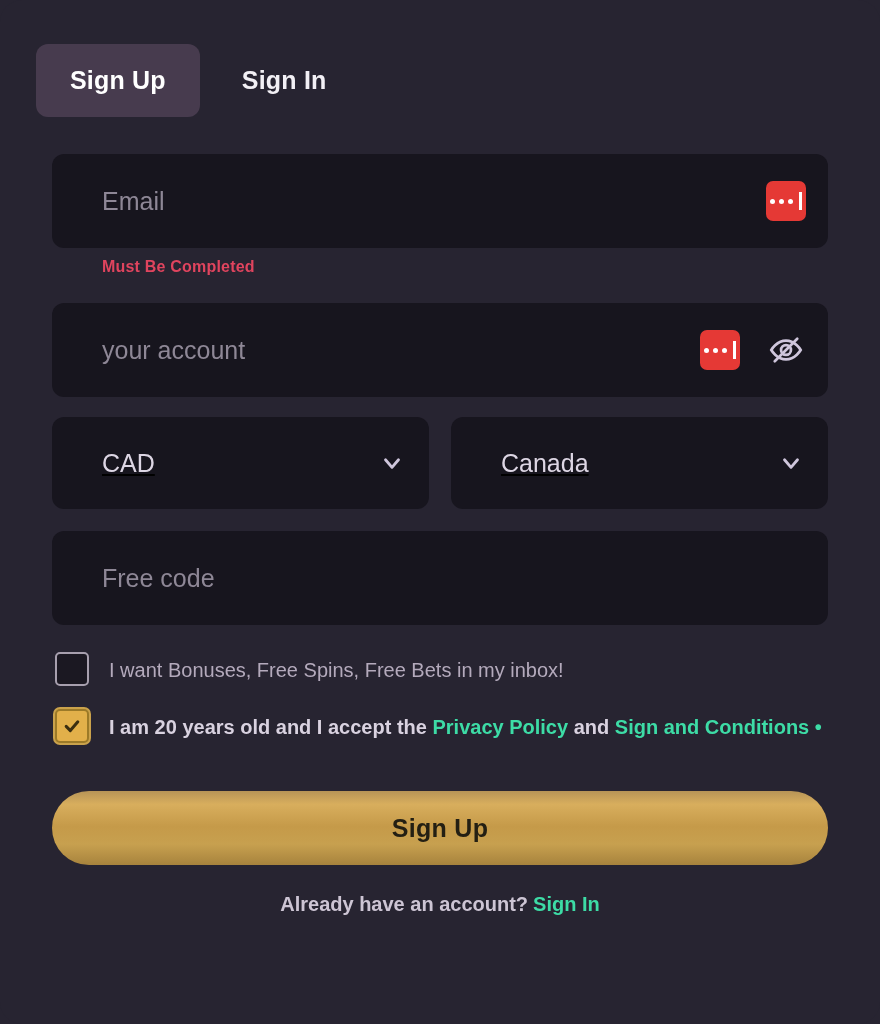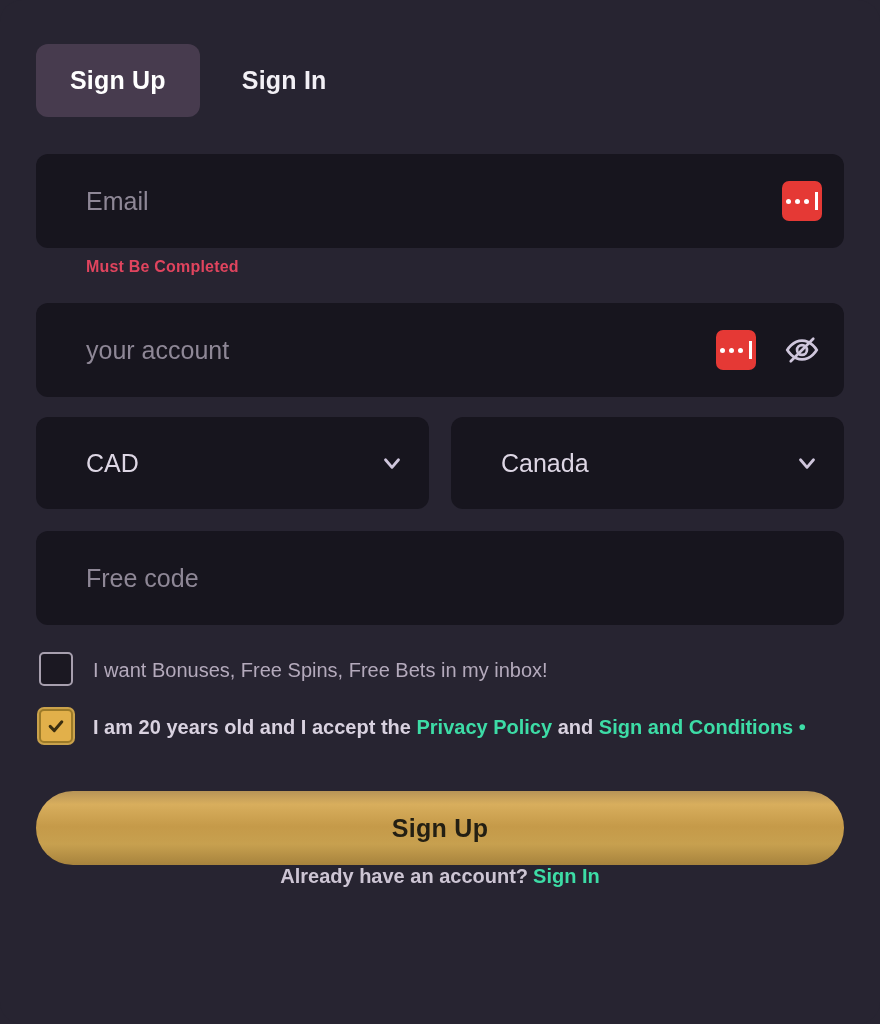--- a/index.html
+++ b/index.html
@@ -40,21 +40,21 @@
   .tab.active {
     background: #473b4e;
   }
   .tab.inactive {
     background: transparent;
     color: #f2f0f5;
   }
 
   
   .form {
-    padding: 0 36px;
+    padding: 0 52px;
     margin-top: 37px;
   }
 
   .field {
     position: relative;
     height: 94px;
     background: #17151e;
     border-radius: 12px;
     display: flex;
     align-items: center;
@@ -116,20 +116,21 @@
     font-weight: bold;
     color: #e0445e;
     margin: 10px 0 0 50px;
     letter-spacing: 0.2px;
   }
 
   .row-2 {
     display: flex;
     gap: 22px;
     margin-top: 20px;
+    text-decoration: underline;
   }
 
   .select {
     flex: 1;
     height: 92px;
     background: #17151e;
     border-radius: 12px;
     display: flex;
     align-items: center;
     padding: 0 24px 0 50px;
@@ -213,20 +214,21 @@
     color: #231f13;
     font-size: 25px;
     font-weight: bold;
     font-family: "Liberation Sans", sans-serif;
     letter-spacing: 0.3px;
     cursor: pointer;
   }
 
   .footer {
     text-align: center;
+    margin-top: 28px;
     font-size: 20px;
     font-weight: bold;
     color: #cdc5d4;
   }
   .footer .link { margin-left: 5px; }
 </style>
 </head>
 <body>
 
 <div class="page">

